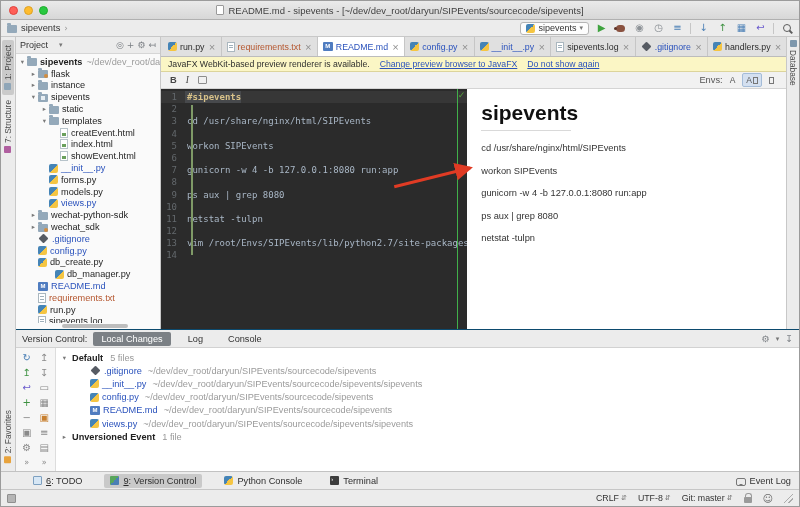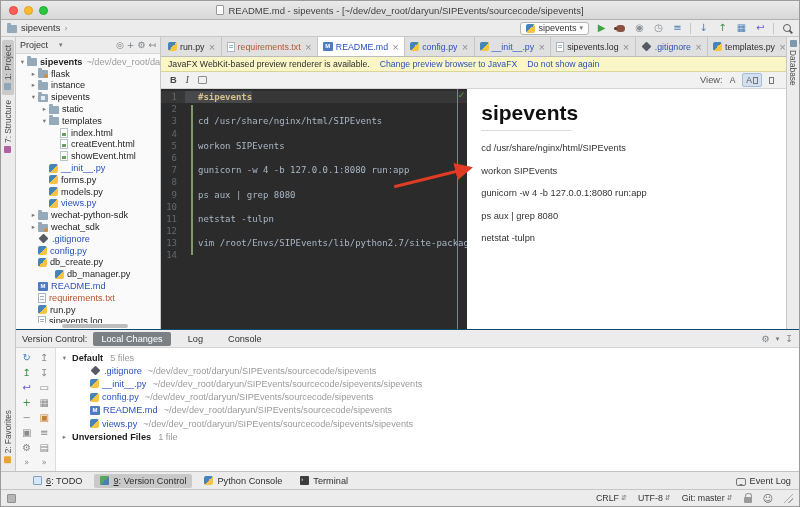--- a/index.html
+++ b/index.html
@@ -82,37 +82,37 @@
 
   
   .editor-col{flex:1;display:flex;flex-direction:column;min-width:0}
   .tabbar{height:20px;flex:0 0 20px;background:#e0e0e0;border-bottom:1px solid #bcbcbc;display:flex;align-items:stretch;padding-left:2px}
   .tab{display:flex;align-items:center;gap:3px;padding:0 5px;font-size:8.8px;color:#2c2c2c;border-right:1px solid #c6c6c6;background:#e0e0e0}
   .tab.active{background:#ffffff}
   .tab-close{color:#8b8b8b;font-size:8.5px;margin-left:1px}
   .tab-overflow{margin-left:auto;display:flex;align-items:center;gap:2px;padding:0 4px;color:#666;font-size:8px}
   .ovbox{width:8px;height:8px;background:#b9b9b9;border:1px solid #9a9a9a}
   .notif{height:15px;flex:0 0 15px;background:#fbf6c5;border-bottom:1px solid #dcd49b;display:flex;align-items:center;padding:0 7px;font-size:8.7px;color:#2e2e2e;gap:10px}
-  .link{color:#2a52bc;}
+  .link{color:#2a52bc;text-decoration:underline}
   .notif .link:first-of-type{margin-left:auto}
   .mdbar{height:17px;flex:0 0 17px;background:#f1f1f1;border-bottom:1px solid #d4d4d4;display:flex;align-items:center;padding:0 9px;gap:9px;font-size:9.3px;color:#474747}
   .mdb{font-weight:bold}
   .mdi{font-style:italic;font-family:"Liberation Serif",serif}
   .md-sq{width:9px;height:8px;border:1px solid #8d8d8d;border-radius:1px}
   .mdbar-right{margin-left:auto;display:flex;align-items:center;gap:4px;color:#555}
   .viewbtn{display:flex;align-items:center;gap:1px;padding:1px 3px;border-radius:2px;font-size:8.5px;color:#555}
   .viewbtn.active{background:#d4e0f0;border:1px solid #a4bcd8}
   .vrect{width:5px;height:7px;border:1px solid #777}
 
   
   .split{flex:1;display:flex;min-height:0;position:relative}
   .code{width:49%;flex:0 0 49%;background:#2b2b2b;position:relative;overflow:hidden;padding-top:2px}
   .line{height:12.2px;display:flex;white-space:pre;font-family:"DejaVu Sans Mono",monospace;font-size:9px;line-height:12.2px;color:#a9b7c6}
   .ln{flex:0 0 24px;text-align:right;padding-right:8px;color:#63686c}
-  .ct{padding-left:13px}
+  .ct{padding-left:2px}
   .h1line{background:rgba(255,255,255,0.06)}
   .h1line .ct{background:#47494c;color:#d8c289;font-weight:bold}
   .changebar{position:absolute;left:30px;top:16px;width:2px;height:150px;background:#7f9a67}
   .guide{position:absolute;top:0;bottom:0;right:9px;width:1.5px;background:#41b04a}
   .check{position:absolute;top:1px;right:2px;color:#57a33c;font-size:9px}
   .preview{flex:1;background:#fff;padding:12px 8px 0 14px;overflow:hidden;min-width:0}
   .pv-title{font-size:21px;font-weight:bold;color:#101010;letter-spacing:0}
   .pv-rule{width:90px;height:1px;background:#d9d9d9;margin:5px 0 12px}
   .pv-p{font-size:9.3px;color:#333;line-height:11px;margin-bottom:11.5px;white-space:normal;overflow:hidden}
   .arrow-svg{position:absolute;left:0;top:0;width:100%;height:100%;pointer-events:none}
@@ -271,26 +271,26 @@
                 <span class="lbl">static</span>
               </div>
               <div class="tree-row" style="padding-left: 24px;">
                 <span class="arr glyph">▾</span>
                 <span class="fi fi-folder"></span>
                 <span class="lbl">templates</span>
               </div>
               <div class="tree-row" style="padding-left: 35px;">
                 <span class="arr glyph"></span>
                 <span class="fi fi-html"></span>
+                <span class="lbl">creatEvent.html</span>
+              </div>
+              <div class="tree-row" style="padding-left: 35px;">
+                <span class="arr glyph"></span>
+                <span class="fi fi-html"></span>
                 <span class="lbl">index.html</span>
-              </div>
-              <div class="tree-row" style="padding-left: 35px;">
-                <span class="arr glyph"></span>
-                <span class="fi fi-html"></span>
-                <span class="lbl">creatEvent.html</span>
               </div>
               <div class="tree-row" style="padding-left: 35px;">
                 <span class="arr glyph"></span>
                 <span class="fi fi-html"></span>
                 <span class="lbl">showEvent.html</span>
               </div>
               <div class="tree-row" style="padding-left: 24px;">
                 <span class="arr glyph"></span>
                 <span class="fi fi-py"></span>
                 <span class="lbl mod">__init__.py</span>
@@ -398,38 +398,38 @@
                 <span class="tab-label">sipevents.log</span>
                 <span class="tab-close glyph">×</span>
               </div>
               <div class="tab">
                 <span class="fi fi-git"></span>
                 <span class="tab-label mod">.gitignore</span>
                 <span class="tab-close glyph">×</span>
               </div>
               <div class="tab">
                 <span class="fi fi-py"></span>
-                <span class="tab-label">templates.py</span>
+                <span class="tab-label">handlers.py</span>
                 <span class="tab-close glyph">×</span>
               </div>
               <span class="tab-overflow">
                 <span class="ovbox"></span>
               </span>
             </div>
           <div class="notif">
             <span>JavaFX WebKit-based preview renderer is available.</span>
             <span class="link">Change preview browser to JavaFX</span>
             <span class="link">Do not show again</span>
           </div>
           <div class="mdbar">
             <span class="mdb">B</span>
             <span class="mdi">I</span>
             <span class="md-sq"></span>
             <span class="mdbar-right">
-              <span>View:</span>
+              <span>Envs:</span>
               <span class="viewbtn">
                   <span>A</span>
                 </span>
               <span class="viewbtn active">
                   <span>A</span>
                   <span class="vrect"></span>
                 </span>
               <span class="viewbtn">
                   <span class="vrect"></span>
                 </span>
@@ -546,31 +546,31 @@
                 <span class="mod">README.md</span>
                 <span class="vpath">~/dev/dev_root/daryun/SIPEvents/sourcecode/sipevents</span>
               </div>
               <div class="vcs-row" style="padding-left: 30px;">
                 <span class="fi fi-py"></span>
                 <span class="mod">views.py</span>
                 <span class="vpath">~/dev/dev_root/daryun/SIPEvents/sourcecode/sipevents/sipevents</span>
               </div>
               <div class="vcs-row">
                 <span class="arr glyph">▸</span>
-                <span class="bold">Unversioned Files</span>
+                <span class="bold">Unversioned Event</span>
                 <span class="count">1 file</span>
               </div>
             </div>
         </div>
       </div>
     </div>
   </div>
 
   <div class="twbar">
-    <span style="display:flex;gap:6px">
+    <span style="display:flex;gap:16px">
         <span class="twbtn">
           <span class="tw-ic tw-todo"></span>
           <span><span class="u">6</span>: TODO</span>
         </span>
         <span class="twbtn active">
           <span class="tw-ic tw-vcs"></span>
           <span><span class="u">9</span>: Version Control</span>
         </span>
         <span class="twbtn">
           <span class="fi fi-py"></span>

